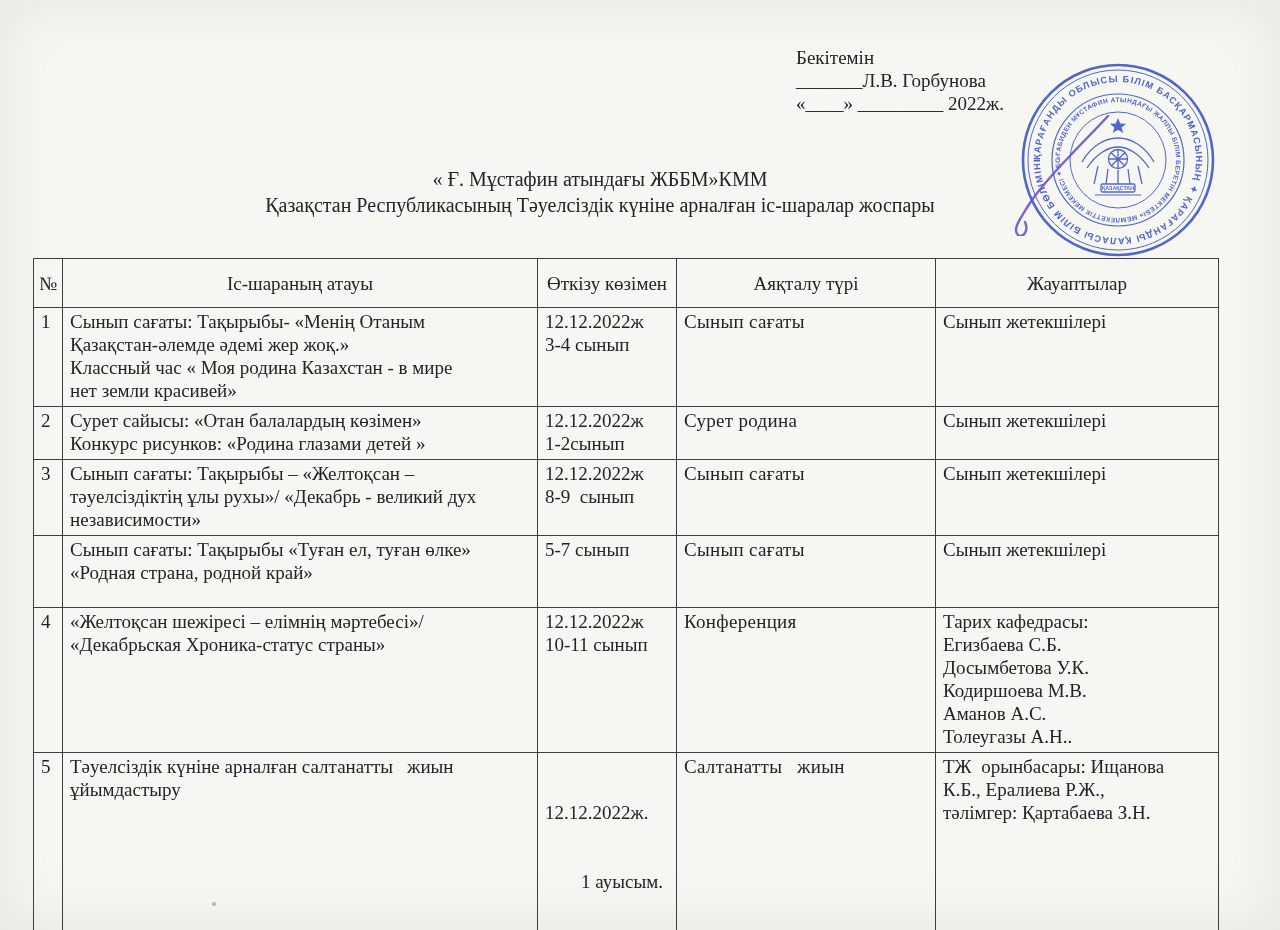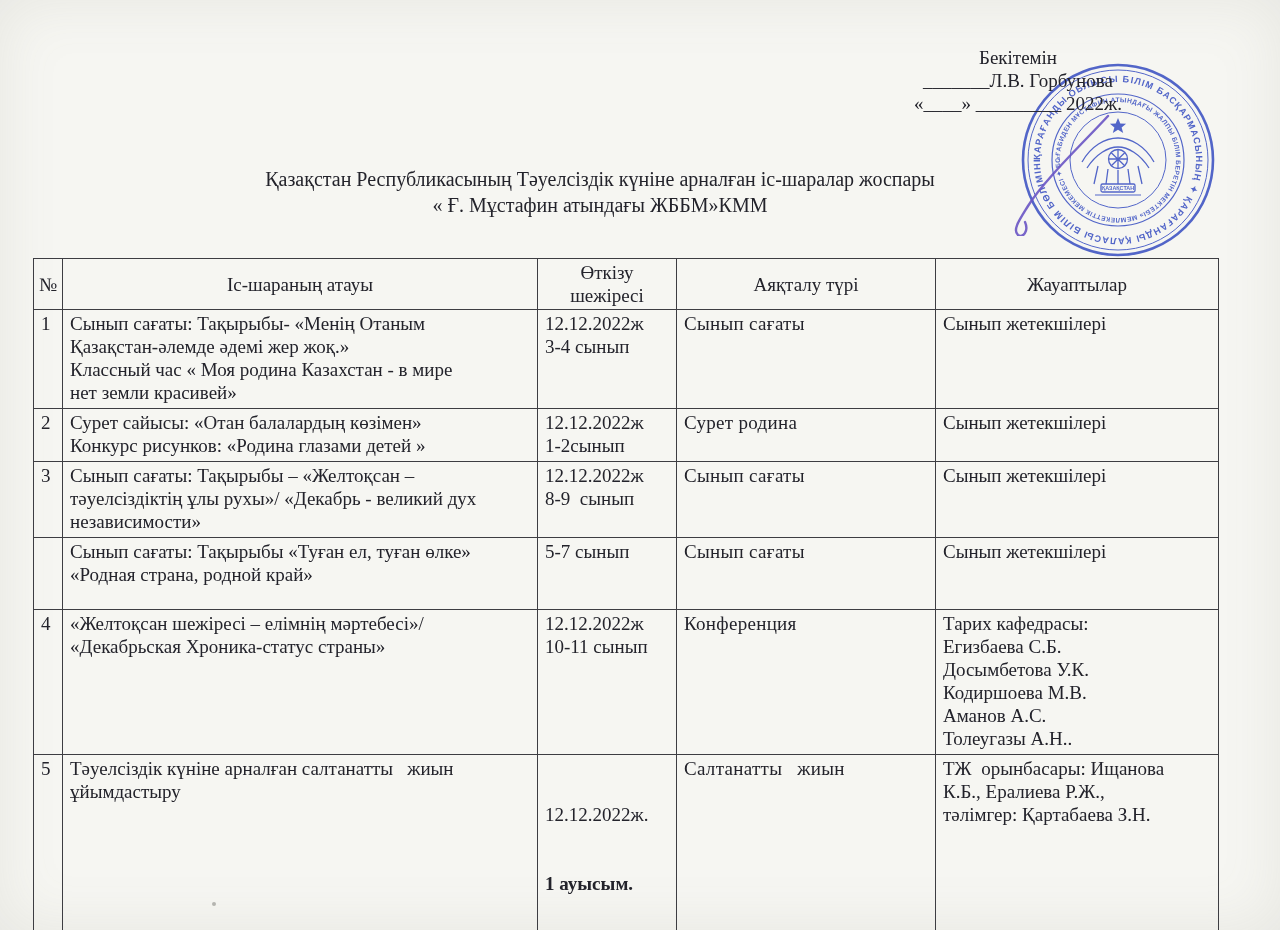--- a/index.html
+++ b/index.html
@@ -8,22 +8,22 @@
     position:relative;
     width:1280px;height:930px;
     background:#f6f6f2;
     overflow:hidden;
     font-family:"Liberation Serif", serif;
     color:#23232b;
     box-shadow:inset 0 0 60px rgba(120,120,110,.12);
   }
   
   .approval{
-    position:absolute; top:46px; right:52px; width:420px;
-    text-align:center; font-size:19px; line-height:23px; z-index:3;
+    position:absolute; top:46px; right:64px; width:420px;
+    text-align:left; font-size:19px; line-height:23px; z-index:3;
   }
   .approval div{white-space:pre;}
   
   .stamp{position:absolute; left:1018px; top:60px; width:200px; height:200px; z-index:2; opacity:.88;}
   
   .signature{position:absolute; left:1000px; top:106px; width:130px; height:130px; z-index:4;}
   
   .doc-title{
     position:absolute; top:166px; left:20px; width:1160px;
     text-align:center; font-size:20px; line-height:26px; z-index:3;
@@ -41,21 +41,21 @@
     white-space:pre-wrap;
     font-weight:normal;
     overflow:hidden;
   }
   table.plan th{
     text-align:center; vertical-align:middle; padding:2px 4px;
   }
   td.c-num{text-align:left; padding-left:5px;}
   td.c-type{font-weight:bold; letter-spacing:.3px; padding-top:4px;margin-top:12px;}
   td.c-date,td.c-resp,td.c-name{padding-top:4px;}
-  .bold{font-weight:bold;}
+  .bold{font-weight:normal;margin-left:36px;}
   .speck{position:absolute; left:212px; top:902px; width:4px; height:4px; background:#8a8a85; border-radius:50%; opacity:.6;}
 </style>
 </head>
 <body>
 
 <div class="page">
 
   <svg class="stamp" viewBox="-100 -100 200 200">
     <defs>
       <path id="ringOuter" d="M -78,0 A 78,78 0 1,1 78,0 A 78,78 0 1,1 -78,0"></path>
@@ -91,37 +91,37 @@
     <path d="M108,10 C86,34 44,74 28,100 C20,113 12,124 18,129 C23,132.5 29,125 25,116" fill="none" stroke="#6a55c4" stroke-width="2.4" stroke-linecap="round" opacity=".9"></path>
   </svg>
 
   <div class="approval">
     <div>Бекітемін</div>
     <div>_______Л.В. Горбунова</div>
     <div>«____» _________ 2022ж.</div>
   </div>
 
   <div class="doc-title">
+    <div>« Ғ. Мұстафин атындағы ЖББМ»КММ</div>
     <div>Қазақстан Республикасының Тәуелсіздік күніне арналған іс-шаралар жоспары</div>
-    <div>« Ғ. Мұстафин атындағы ЖББМ»КММ</div>
   </div>
 
   <table class="plan">
     <colgroup>
       <col style="width:29px">
         <col style="width:475px">
         <col style="width:139px">
       <col style="width:259px">
         <col style="width:283px">
     </colgroup>
     <tbody>
         <tr style="height:49px">
       <th>№</th>
       <th>Іс-шараның атауы</th>
-      <th>Өткізу шежіресі</th>
+      <th>Өткізу көзімен</th>
       <th>Аяқталу түрі</th>
       <th>Жауаптылар</th>
     </tr>
     <tr style="height:93px">
       <td class="c-num">1</td>
       <td class="c-name">Сынып сағаты: Тақырыбы- «Менің Отаным
 Қазақстан-әлемде әдемі жер жоқ.»
 Классный час « Моя родина Казахстан - в мире
 нет земли красивей»</td>
       <td class="c-date">12.12.2022ж

